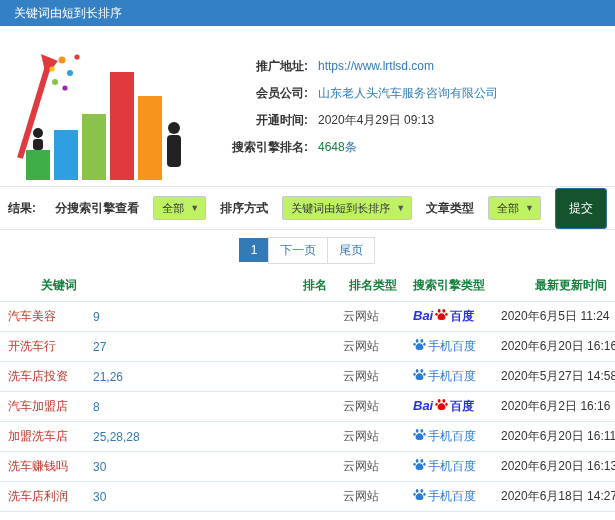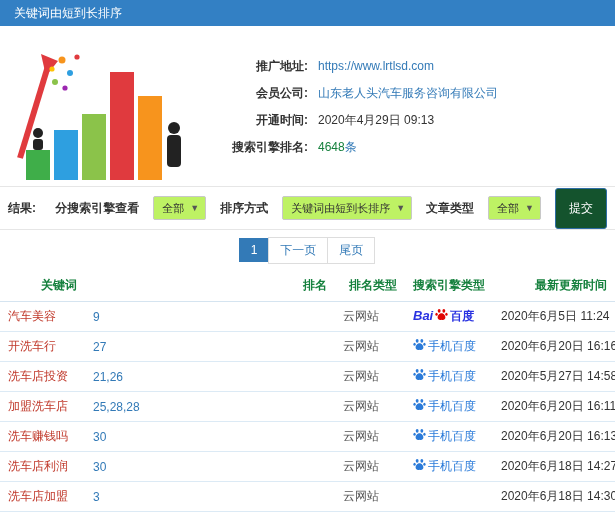--- a/index.html
+++ b/index.html
@@ -204,20 +204,37 @@
                 <ellipse cx="68" cy="22" rx="11" ry="15"></ellipse>
                 <ellipse cx="12" cy="48" rx="9" ry="12"></ellipse>
                 <ellipse cx="88" cy="48" rx="9" ry="12"></ellipse>
                 <path d="M50 40 C33 40 20 58 20 74 c0 12 10 19 19 19 c5 0 7 -2 11 -2 c4 0 6 2 11 2 c9 0 19 -7 19 -19 c0 -16 -13 -34 -30 -34 z"></path>
               </svg>
               <span class="mb-text">手机百度</span>
             </span></td>
           <td class="time">2020年5月27日 14:58</td>
         </tr>
         <tr>
+          <td class="kw">汽车加盟店</td>
+          <td class="rank">8</td>
+          <td class="rtype">云网站</td>
+          <td><span class="engine-wrap">
+              <span class="bd-bai">Bai</span>
+              <svg class="paw" viewBox="0 0 100 100" style="fill:#e10602">
+                <ellipse cx="32" cy="22" rx="11" ry="15"></ellipse>
+                <ellipse cx="68" cy="22" rx="11" ry="15"></ellipse>
+                <ellipse cx="12" cy="48" rx="9" ry="12"></ellipse>
+                <ellipse cx="88" cy="48" rx="9" ry="12"></ellipse>
+                <path d="M50 40 C33 40 20 58 20 74 c0 12 10 19 19 19 c5 0 7 -2 11 -2 c4 0 6 2 11 2 c9 0 19 -7 19 -19 c0 -16 -13 -34 -30 -34 z"></path>
+              </svg>
+              <span class="bd-cn">百度</span>
+            </span></td>
+          <td class="time">2020年6月2日 16:16</td>
+        </tr>
+        <tr>
           <td class="kw">加盟洗车店</td>
           <td class="rank">25,28,28</td>
           <td class="rtype">云网站</td>
           <td><span class="engine-wrap">
               <svg class="paw" viewBox="0 0 100 100" style="fill:#2b7bd9">
                 <ellipse cx="32" cy="22" rx="11" ry="15"></ellipse>
                 <ellipse cx="68" cy="22" rx="11" ry="15"></ellipse>
                 <ellipse cx="12" cy="48" rx="9" ry="12"></ellipse>
                 <ellipse cx="88" cy="48" rx="9" ry="12"></ellipse>
                 <path d="M50 40 C33 40 20 58 20 74 c0 12 10 19 19 19 c5 0 7 -2 11 -2 c4 0 6 2 11 2 c9 0 19 -7 19 -19 c0 -16 -13 -34 -30 -34 z"></path>

